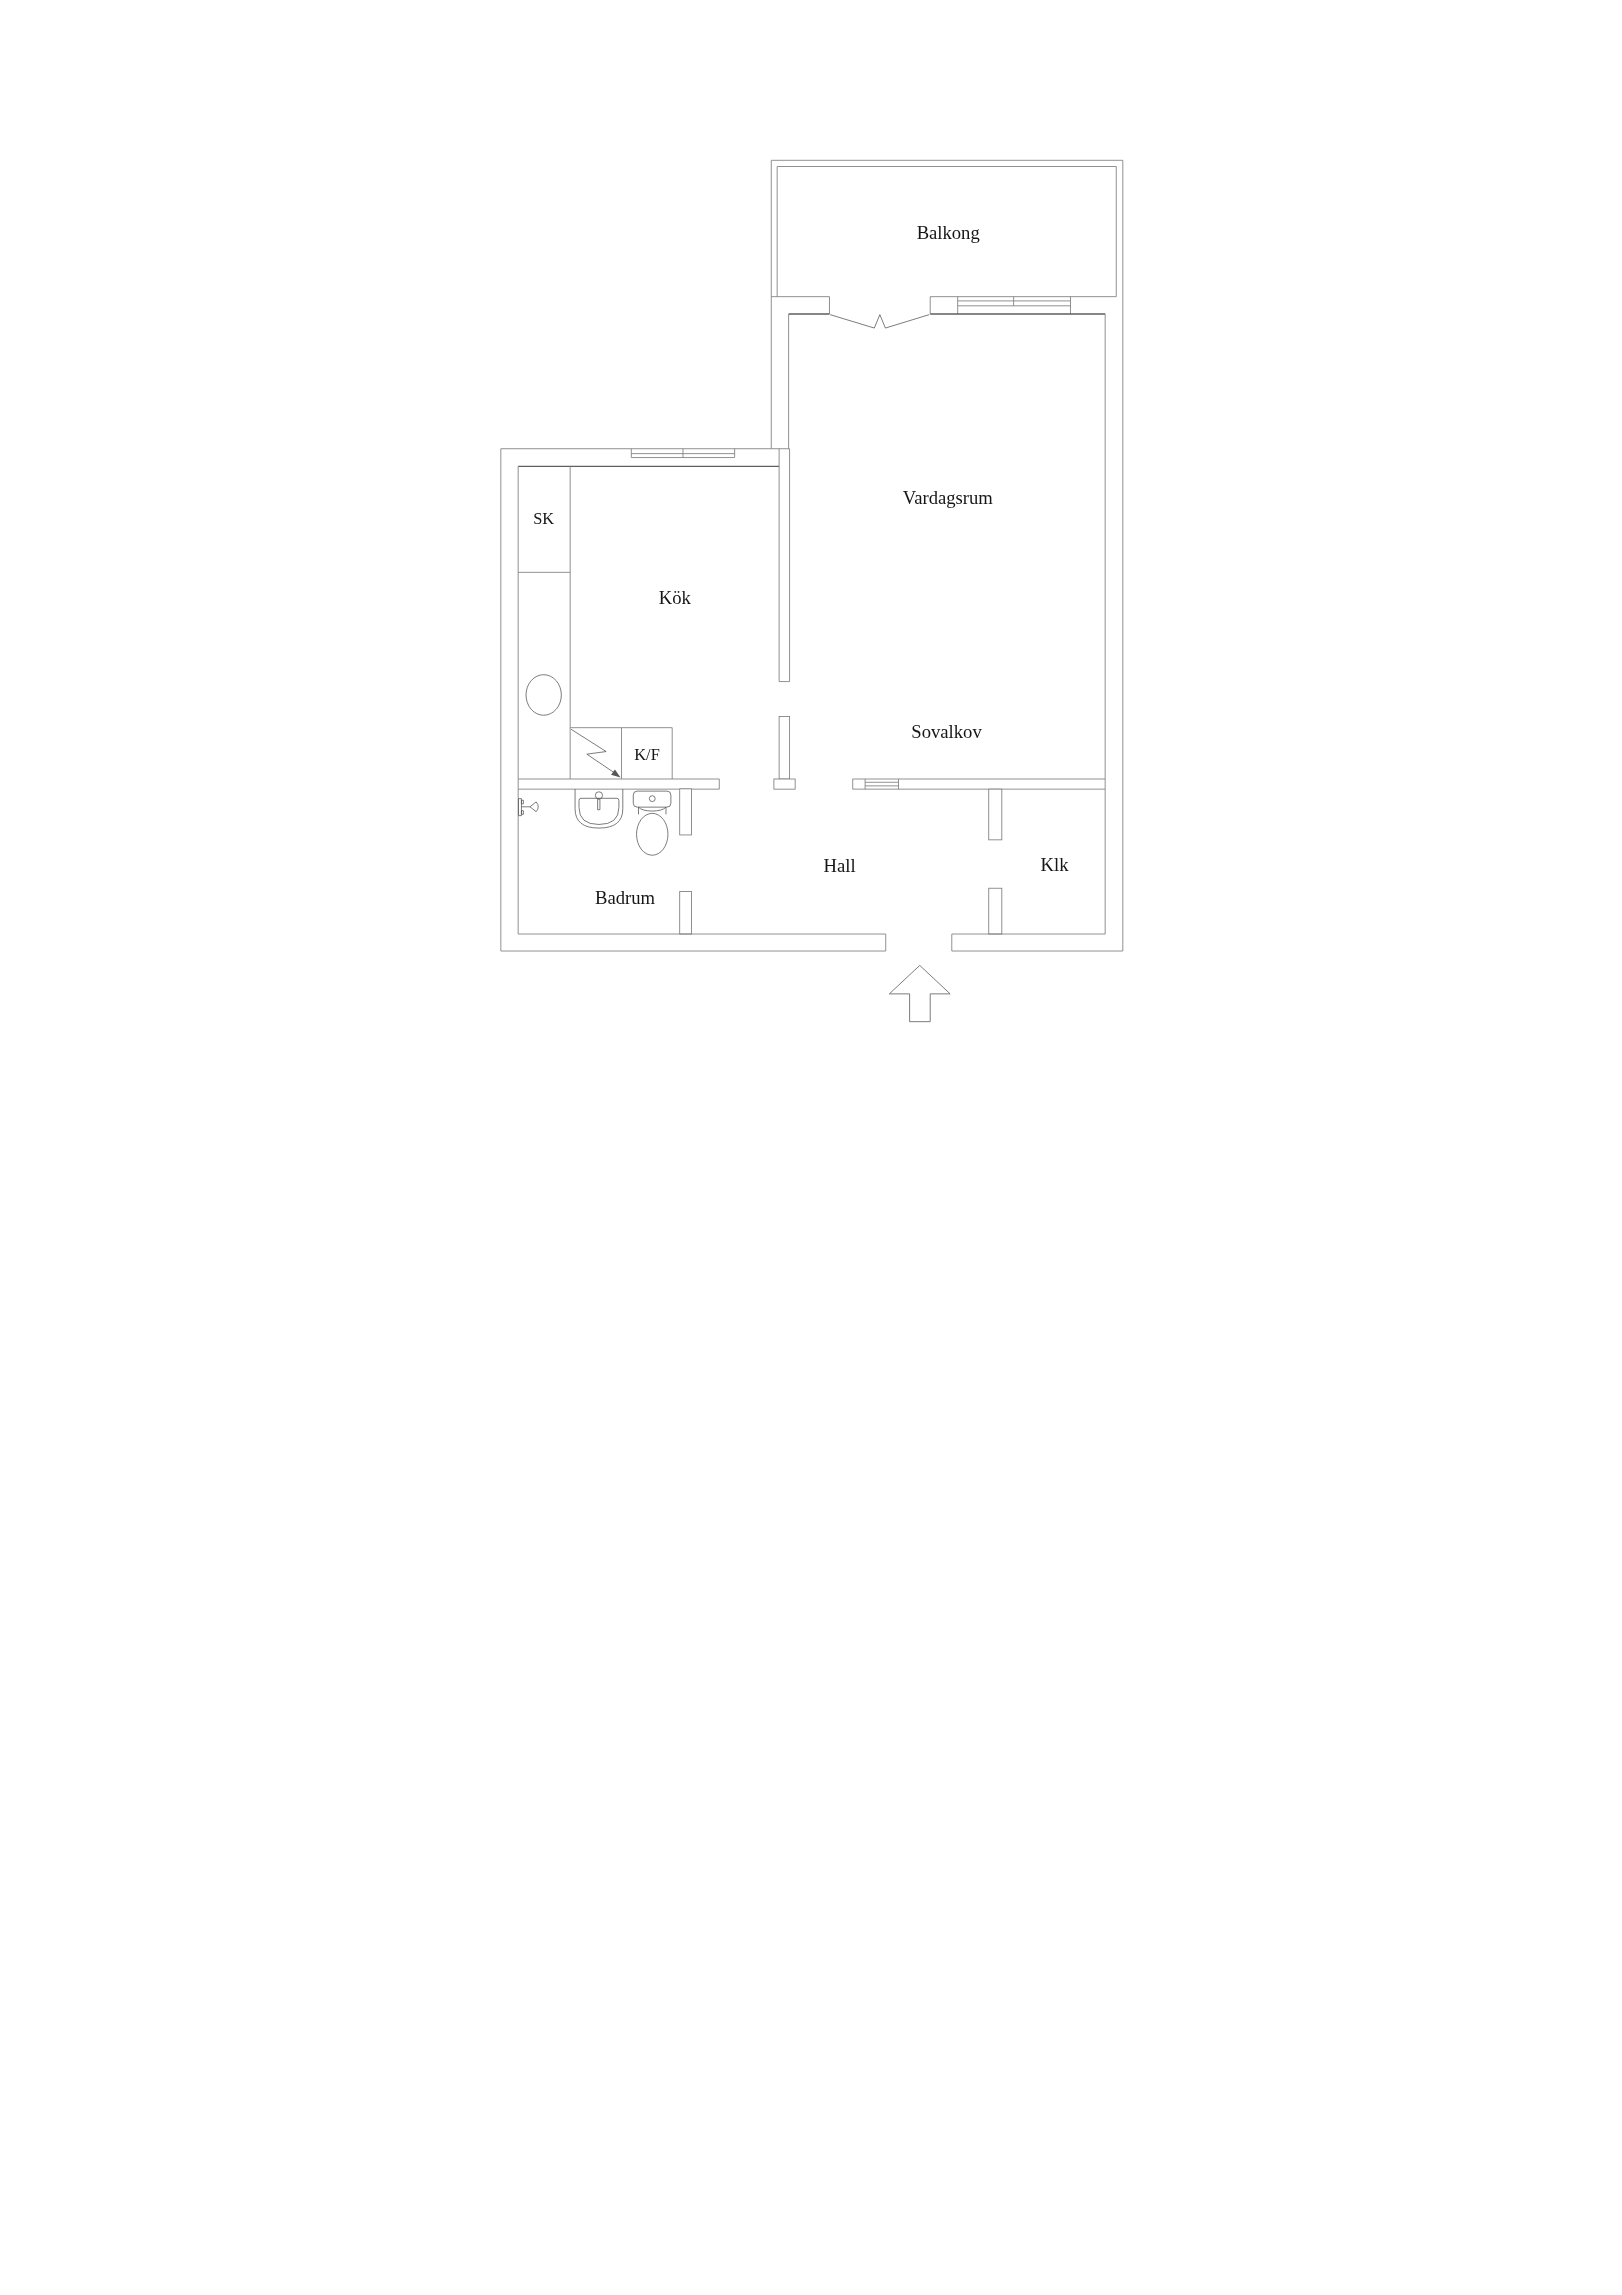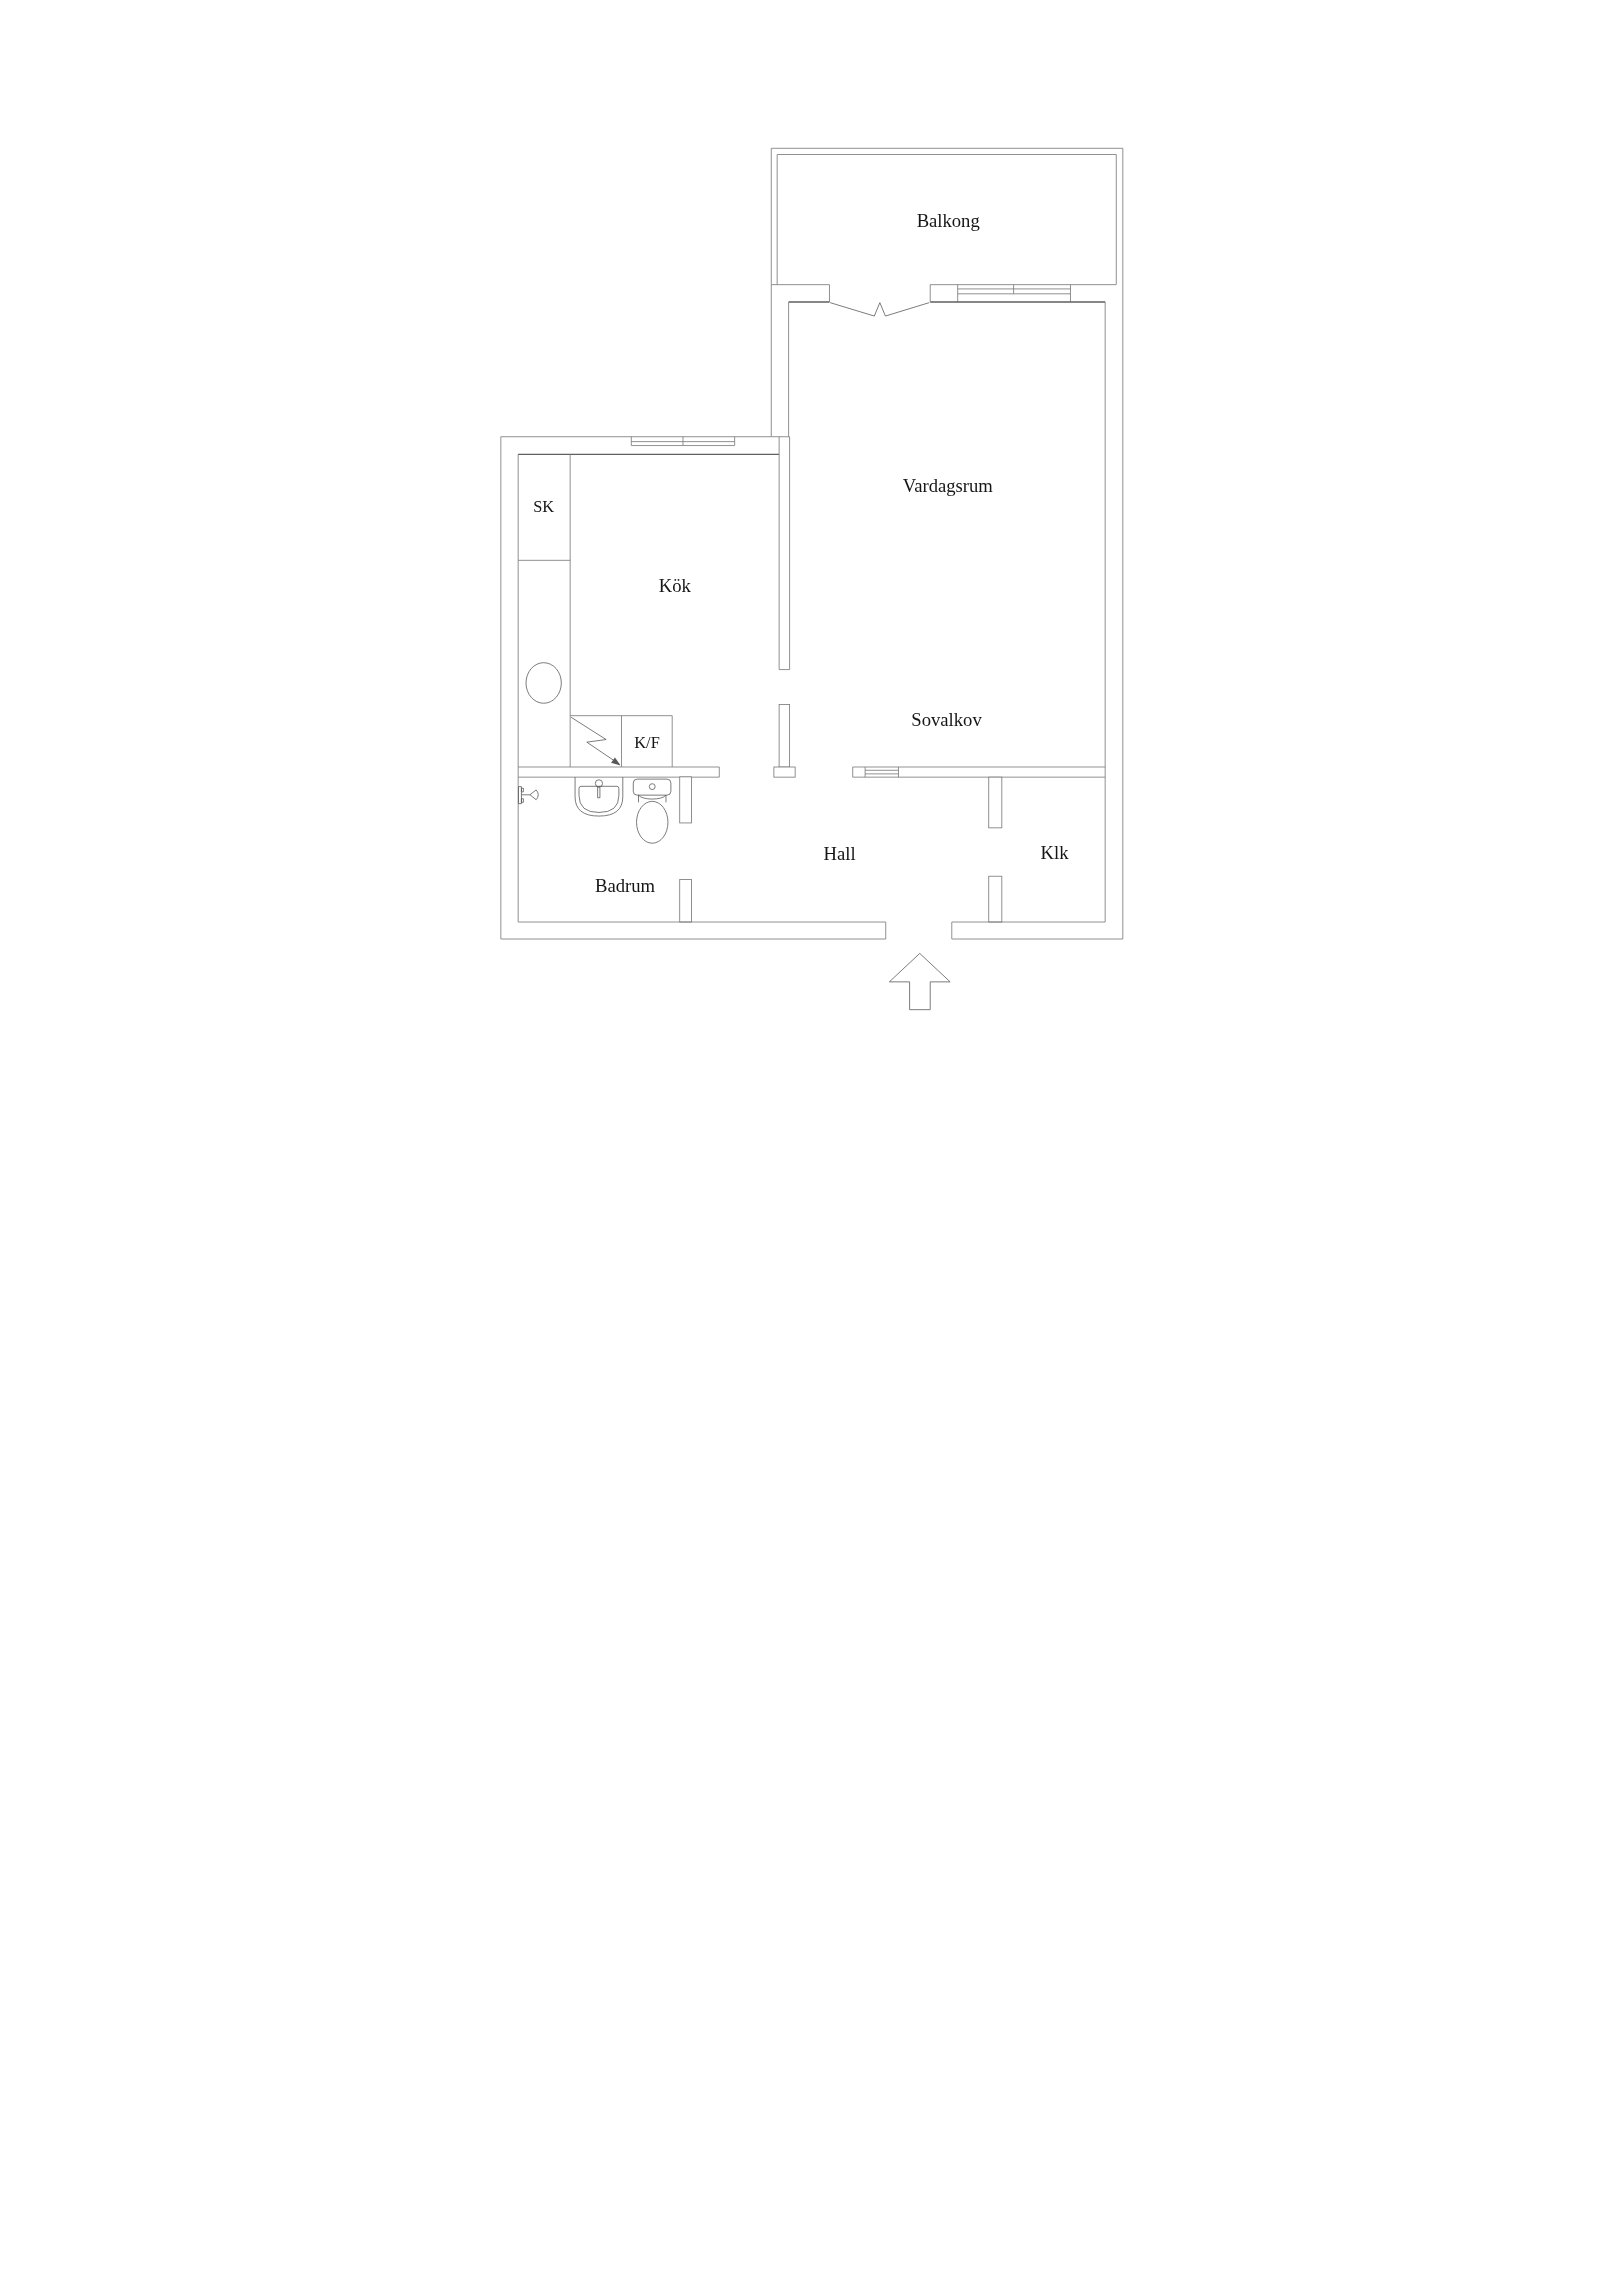--- a/index.html
+++ b/index.html
@@ -3,21 +3,21 @@
 <meta charset="utf-8">
 <style>
   html, body {
     margin: 0;
     padding: 0;
     background: #ffffff;
   }
   .page {
     width: 811px;
     height: 1148px;
-    margin: 4px auto;
+    margin: 16px auto;
     background: #ffffff;
     position: relative;
   }
   svg.plan {
     display: block;
     width: 811px;
     height: 1148px;
   }
   .wall {
     stroke: #7d7d7d;

